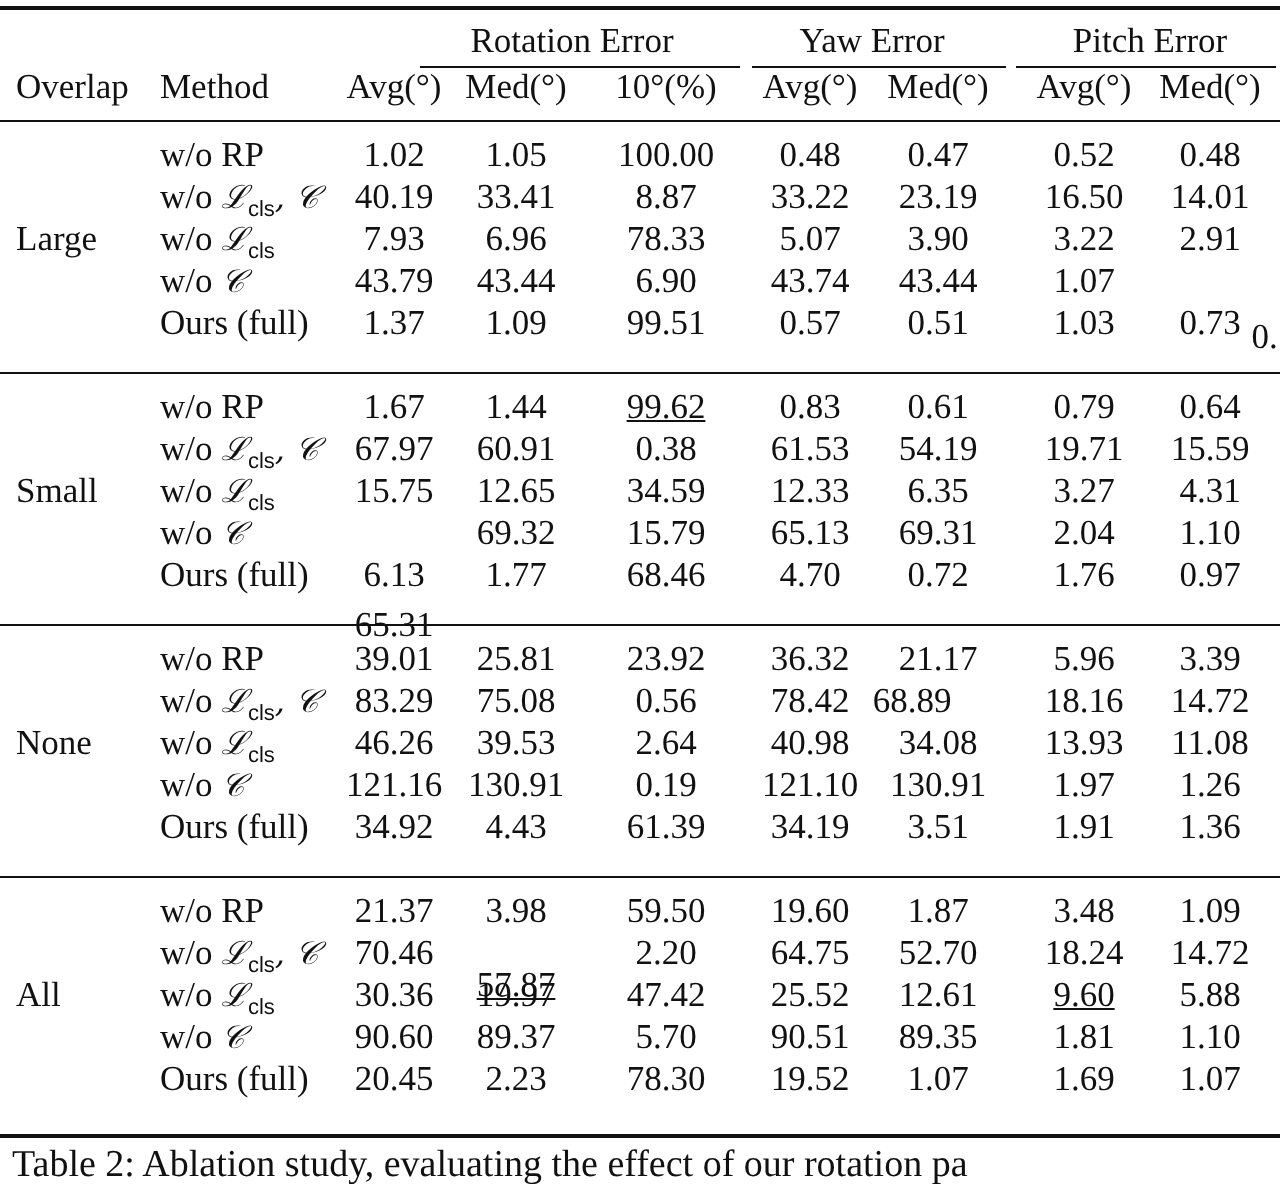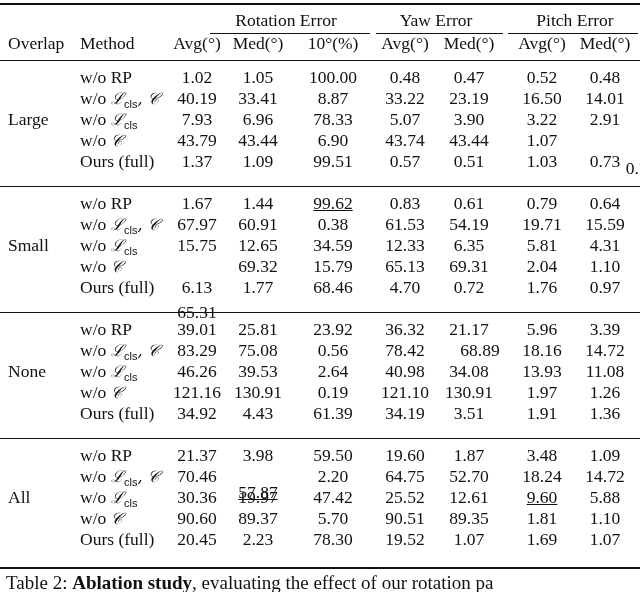--- a/index.html
+++ b/index.html
@@ -49,21 +49,21 @@
       top: 4px;
     }
     .caption {
       position: absolute;
       left: 6px;
       top: 572px;
       font-size: 19px;
       line-height: 22px;
       white-space: nowrap;
     }
-    .caption b { font-weight: bold; }
+    .caption b { font-weight: normal; }
   </style>
 </head>
 <body>
 
 <div id="root">
     <div class="rule-thick" style="top: 3px;"></div>
     <span class="txt hdr ctr" style="left: 286px; top: 10px;">Rotation Error</span>
     <div class="rule-thin" style="left: 210px; width: 160px; top: 33px;"></div>
     <span class="txt hdr ctr" style="left: 436px; top: 10px;">Yaw Error</span>
     <div class="rule-thin" style="left: 376px; width: 127px; top: 33px;"></div>
@@ -136,21 +136,21 @@
     <span class="txt ctr" style="left: 405px; top: 214px;">61.53</span>
     <span class="txt ctr" style="left: 469px; top: 214px;">54.19</span>
     <span class="txt ctr" style="left: 542px; top: 214px;">19.71</span>
     <span class="txt ctr" style="left: 605px; top: 214px;">15.59</span>
     <span class="txt method" style="left: 80px; top: 235px;"><span>w/o </span><span class="script">ℒ</span><span class="sub">cls</span></span>
     <span class="txt ctr" style="left: 197px; top: 235px;">15.75</span>
     <span class="txt ctr" style="left: 258px; top: 235px;">12.65</span>
     <span class="txt ctr" style="left: 333px; top: 235px;">34.59</span>
     <span class="txt ctr" style="left: 405px; top: 235px;">12.33</span>
     <span class="txt ctr" style="left: 469px; top: 235px;">6.35</span>
-    <span class="txt ctr" style="left: 542px; top: 235px;">5.81</span>
+    <span class="txt ctr" style="left: 542px; top: 235px;">3.27</span>
     <span class="txt ctr" style="left: 605px; top: 235px;">4.31</span>
     <span class="txt method" style="left: 80px; top: 256px;"><span>w/o </span><span class="script">𝒞</span></span>
     <span class="txt ctr" style="left: 197px; top: 256px; margin-top: 46px;">65.31</span>
     <span class="txt ctr" style="left: 258px; top: 256px;">69.32</span>
     <span class="txt ctr" style="left: 333px; top: 256px;">15.79</span>
     <span class="txt ctr" style="left: 405px; top: 256px;">65.13</span>
     <span class="txt ctr" style="left: 469px; top: 256px;">69.31</span>
     <span class="txt ctr" style="left: 542px; top: 256px;">2.04</span>
     <span class="txt ctr" style="left: 605px; top: 256px;">1.10</span>
     <span class="txt method" style="left: 80px; top: 277px;"><span>Ours (full)</span></span>
@@ -168,21 +168,21 @@
     <span class="txt ctr" style="left: 333px; top: 319px;">23.92</span>
     <span class="txt ctr" style="left: 405px; top: 319px;">36.32</span>
     <span class="txt ctr" style="left: 469px; top: 319px;">21.17</span>
     <span class="txt ctr" style="left: 542px; top: 319px;">5.96</span>
     <span class="txt ctr" style="left: 605px; top: 319px;">3.39</span>
     <span class="txt method" style="left: 80px; top: 340px;"><span>w/o </span><span class="script">ℒ</span><span class="sub">cls</span><span class="script">, 𝒞</span></span>
     <span class="txt ctr" style="left: 197px; top: 340px;">83.29</span>
     <span class="txt ctr" style="left: 258px; top: 340px;">75.08</span>
     <span class="txt ctr" style="left: 333px; top: 340px;">0.56</span>
     <span class="txt ctr" style="left: 405px; top: 340px;">78.42</span>
-    <span class="txt ctr" style="left: 480px; top: 340px;">68.89</span>
+    <span class="txt ctr" style="left: 456px; top: 340px;">68.89</span>
     <span class="txt ctr" style="left: 542px; top: 340px;">18.16</span>
     <span class="txt ctr" style="left: 605px; top: 340px;">14.72</span>
     <span class="txt method" style="left: 80px; top: 361px;"><span>w/o </span><span class="script">ℒ</span><span class="sub">cls</span></span>
     <span class="txt ctr" style="left: 197px; top: 361px;">46.26</span>
     <span class="txt ctr" style="left: 258px; top: 361px;">39.53</span>
     <span class="txt ctr" style="left: 333px; top: 361px;">2.64</span>
     <span class="txt ctr" style="left: 405px; top: 361px;">40.98</span>
     <span class="txt ctr" style="left: 469px; top: 361px;">34.08</span>
     <span class="txt ctr" style="left: 542px; top: 361px;">13.93</span>
     <span class="txt ctr" style="left: 605px; top: 361px;">11.08</span>

